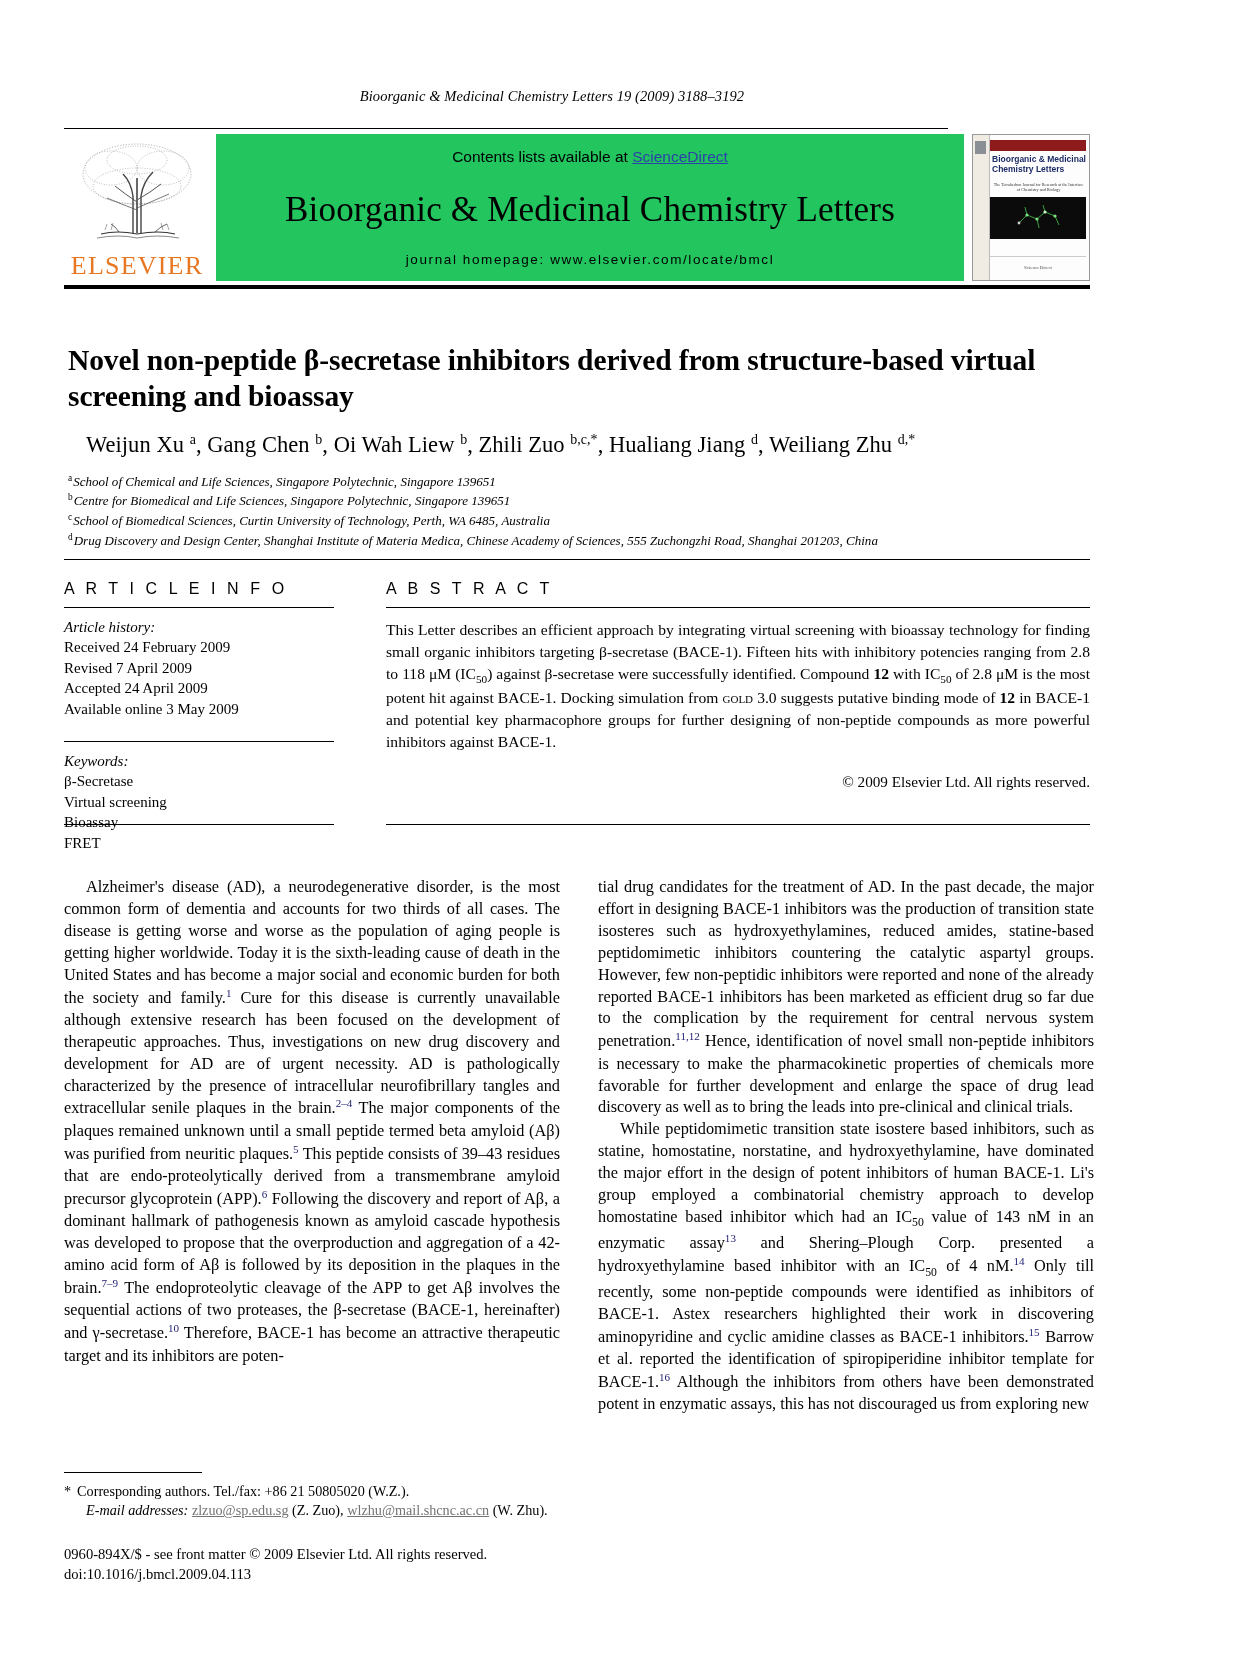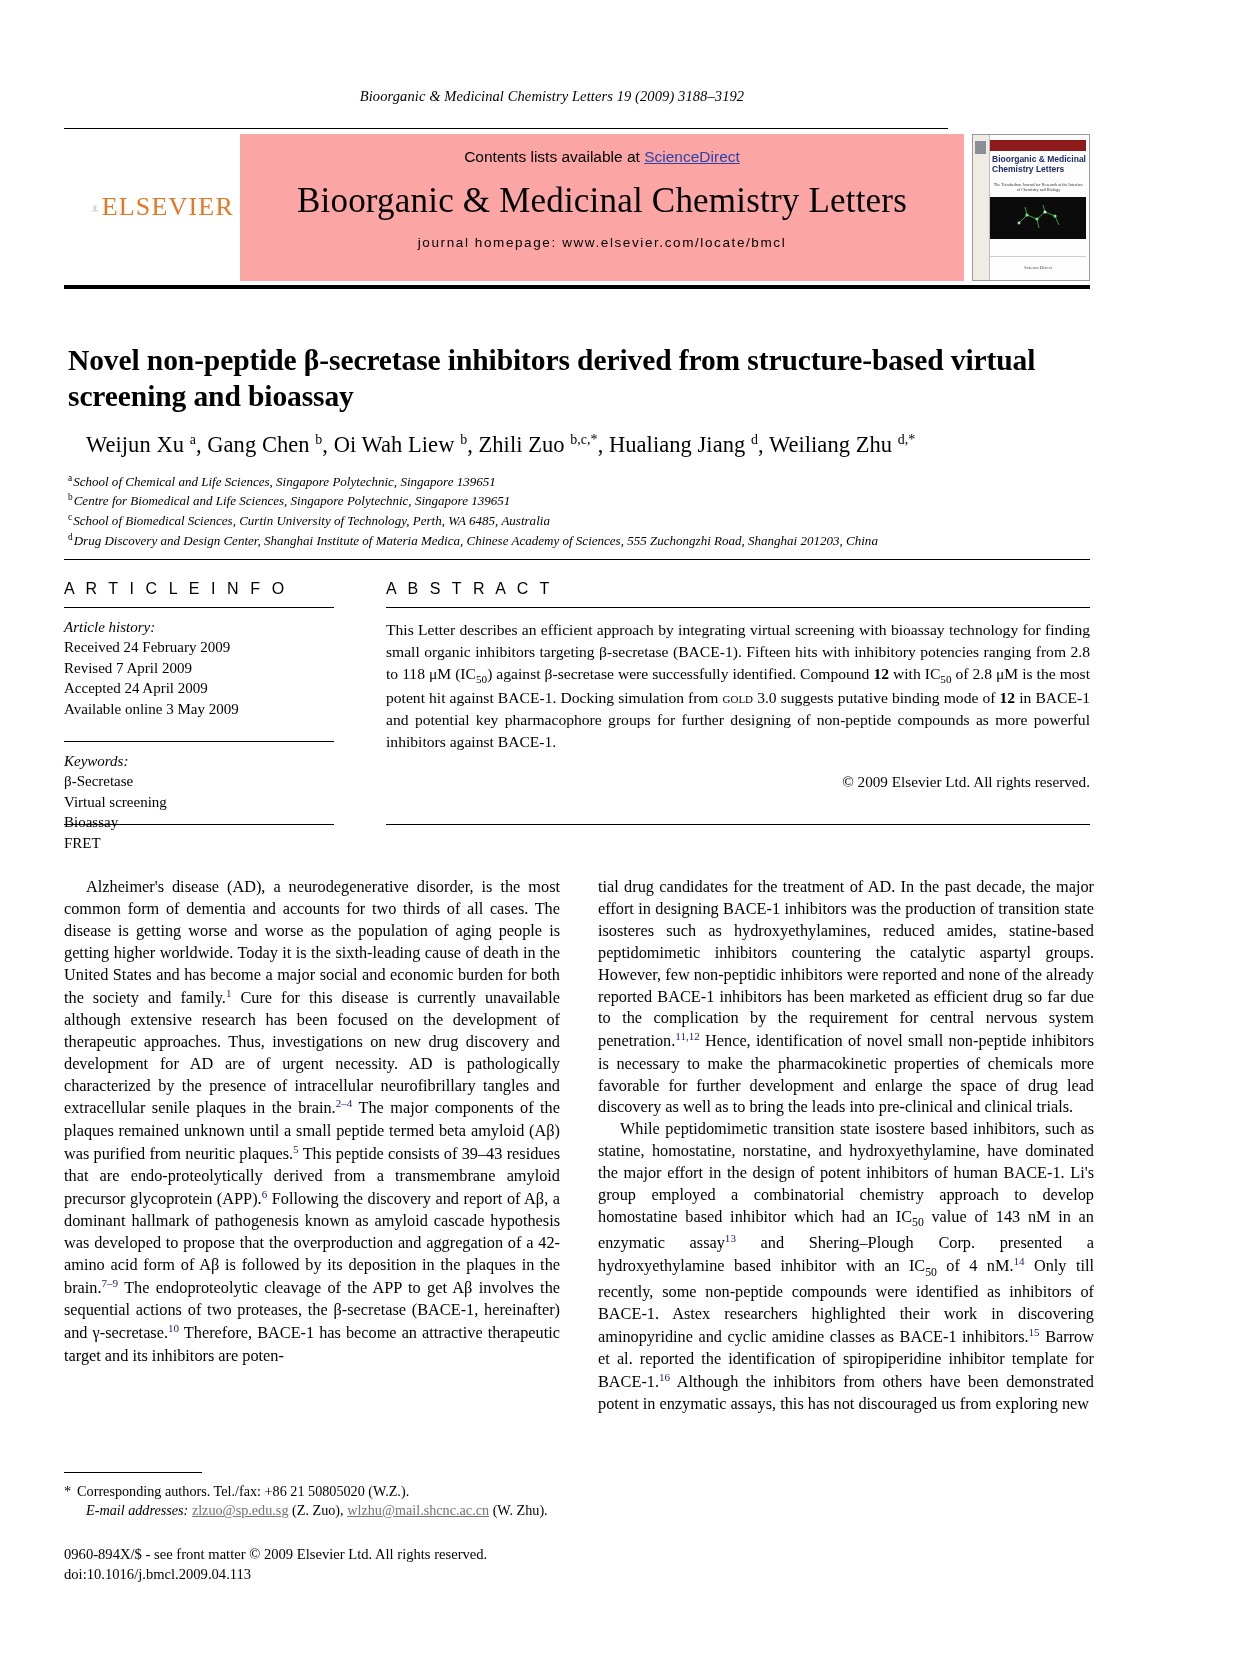--- a/index.html
+++ b/index.html
@@ -49,45 +49,44 @@
   .masthead-body {
     display: flex;
     align-items: stretch;
     height: 147px;
     margin-top: 5px;
   }
   .elsevier-logo {
     width: 146px;
     flex: 0 0 146px;
     display: flex;
-    flex-direction: row;
+    flex-direction: column;
     align-items: center;
     justify-content: flex-end;
     padding-bottom: 2px;
-    margin-left: 24px;
   }
   .tree-svg { display:block; }
   .elsevier-word {
     font-family: "Liberation Serif", serif;
     font-size: 26px;
     letter-spacing: 1.2px;
     color: #E87722;
     line-height: 1;
     margin-top: 1px;
     font-weight: 400;
   }
   .journal-band {
     flex: 1 1 auto;
-    background: #fca5a5;
+    background: #22c55e;
     margin-left: 6px;
     display: flex;
     flex-direction: column;
     justify-content: space-between;
     align-items: center;
-    padding: 14px 0 31px 0;
+    padding: 14px 0 14px 0;
     box-sizing: border-box;
   }
   .contents-line {
     font-family: "Liberation Sans", sans-serif;
     font-size: 15.5px;
   }
   .sciencedirect {
     color: #2b43a8;
   }
   .journal-title {

